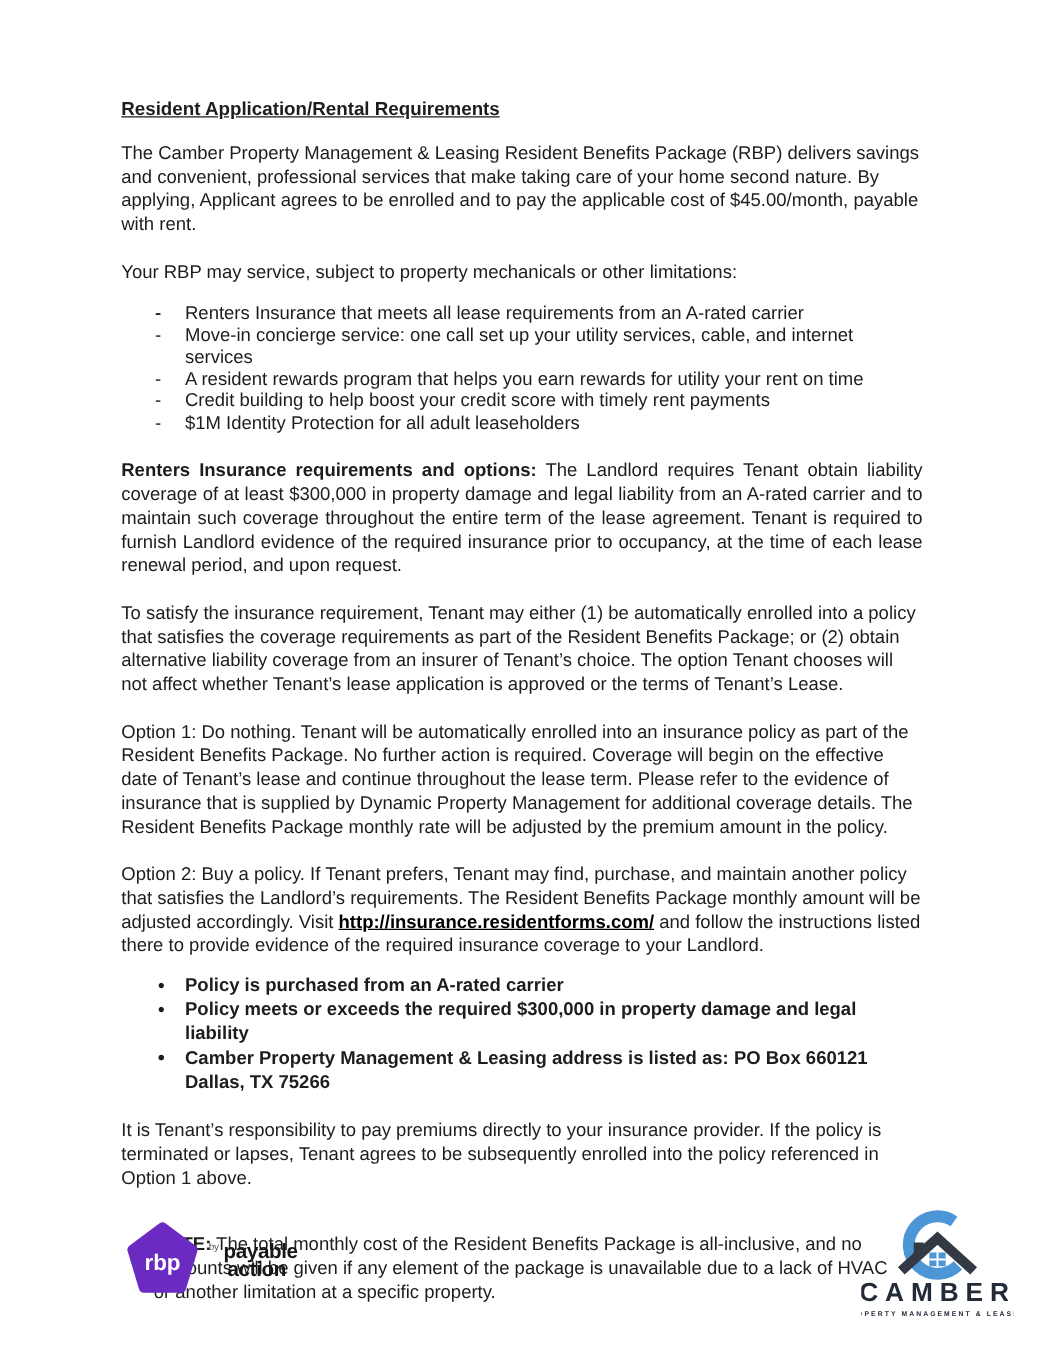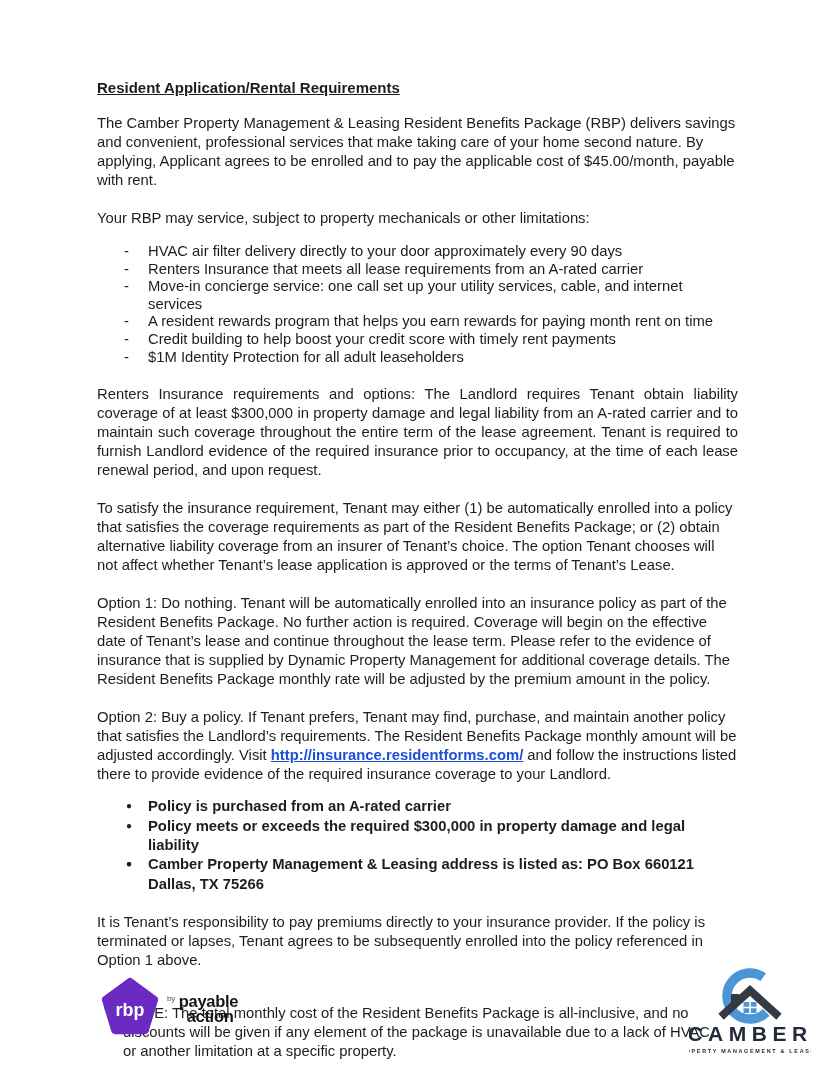--- a/index.html
+++ b/index.html
@@ -51,77 +51,76 @@
     position: relative;
     padding-left: 51px;
     line-height: 19.4px;
   }
   ul.dot-list li .marker {
     position: absolute;
     left: 29px; top: -1px;
     font-size: 10px;
   }
   .doc-link {
-    color: #1d4ed8;
+    color: #000000;
     font-weight: bold;
     text-decoration: underline;
   }
   .note-block {
     margin-top: 34px;
     margin-left: 26px;
     width: 600px;
   }
   .footer {
     position: absolute;
     left: 99px; right: 24px; top: 962px;
     display: flex;
     justify-content: space-between;
     align-items: flex-start;
   }
   .rbp-logo {
     display: flex;
     align-items: center;
     margin-top: 14px;
-    text-align: center;
   }
   .rbp-wordmark {
     margin-left: 6px;
     line-height: 15px;
     font-weight: bold;
     font-size: 16.5px;
     color: #161616;
     letter-spacing: -0.3px;
   }
   .rbp-by {
     font-size: 8px;
     font-weight: normal;
     color: #555;
     vertical-align: 6px;
     margin-right: 2px;
   }
   .rbp-line2 { padding-left: 15px; display: block; }
   .camber-logo { text-align: center; margin-left: 28px; }
-  b { font-weight: normal; }
+  b { font-weight: bold; }
 </style>
 </head>
 <body>
 
 <div class="content">
 
   <div class="doc-title">Resident Application/Rental Requirements</div>
 
   <p>The Camber Property Management &amp; Leasing Resident Benefits Package (RBP) delivers savings and convenient, professional services that make taking care of your home second nature. By applying, Applicant agrees to be enrolled and to pay the applicable cost of $45.00/month, payable with rent.</p>
 
   <p class="para">Your RBP may service, subject to property mechanicals or other limitations:</p>
 
   <ul class="dash-list">
-    <li><span class="marker">-</span><span>HVAC air filter delivery directly to your door approximately every 90 days</span></li>
+    <li><span class="marker">-</span></li>
     <li><span class="marker">-</span><span>Renters Insurance that meets all lease requirements from an A-rated carrier</span></li>
     <li><span class="marker">-</span><span>Move-in concierge service: one call set up your utility services, cable, and internet services</span></li>
-    <li><span class="marker">-</span><span>A resident rewards program that helps you earn rewards for paying month rent on time</span></li>
+    <li><span class="marker">-</span><span>A resident rewards program that helps you earn rewards for utility your rent on time</span></li>
     <li><span class="marker">-</span><span>Credit building to help boost your credit score with timely rent payments</span></li>
     <li><span class="marker">-</span><span>$1M Identity Protection for all adult leaseholders</span></li>
   </ul>
 
   <p class="para renters-para"><b>Renters Insurance requirements and options:</b><span> The Landlord requires Tenant obtain liability coverage of at least $300,000 in property damage and legal liability from an A-rated carrier and to maintain such coverage throughout the entire term of the lease agreement. Tenant is required to furnish Landlord evidence of the required insurance prior to occupancy, at the time of each lease renewal period, and upon request.</span></p>
 
   <p class="para">To satisfy the insurance requirement, Tenant may either (1) be automatically enrolled into a policy that satisfies the coverage requirements as part of the Resident Benefits Package; or (2) obtain alternative liability coverage from an insurer of Tenant’s choice. The option Tenant chooses will not affect whether Tenant’s lease application is approved or the terms of Tenant’s Lease.</p>
 
   <p class="para">Option 1: Do nothing. Tenant will be automatically enrolled into an insurance policy as part of the Resident Benefits Package. No further action is required. Coverage will begin on the effective date of Tenant’s lease and continue throughout the lease term. Please refer to the evidence of insurance that is supplied by Dynamic Property Management for additional coverage details. The Resident Benefits Package monthly rate will be adjusted by the premium amount in the policy.</p>
 

